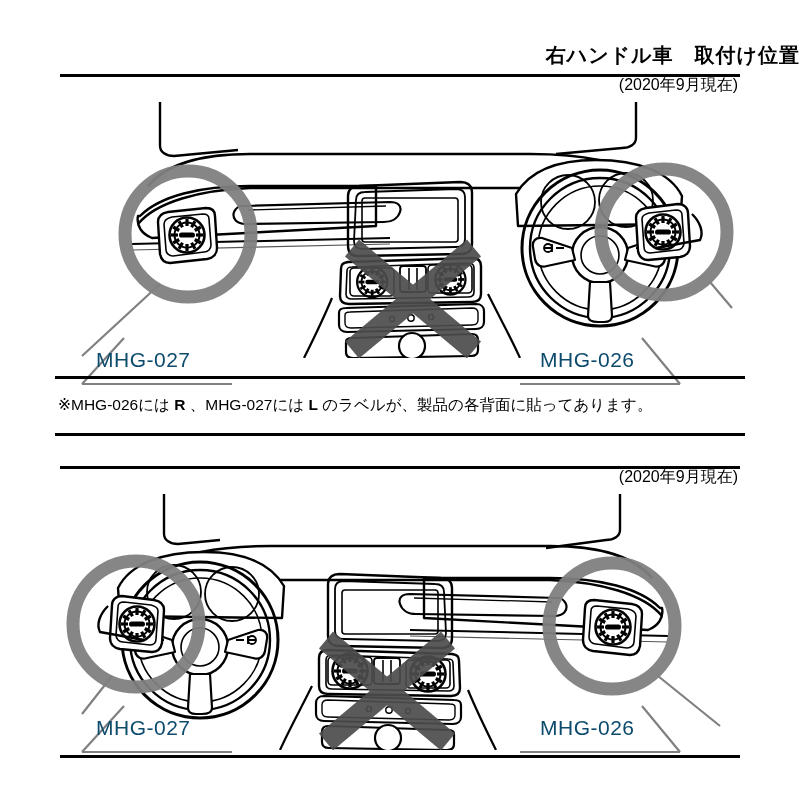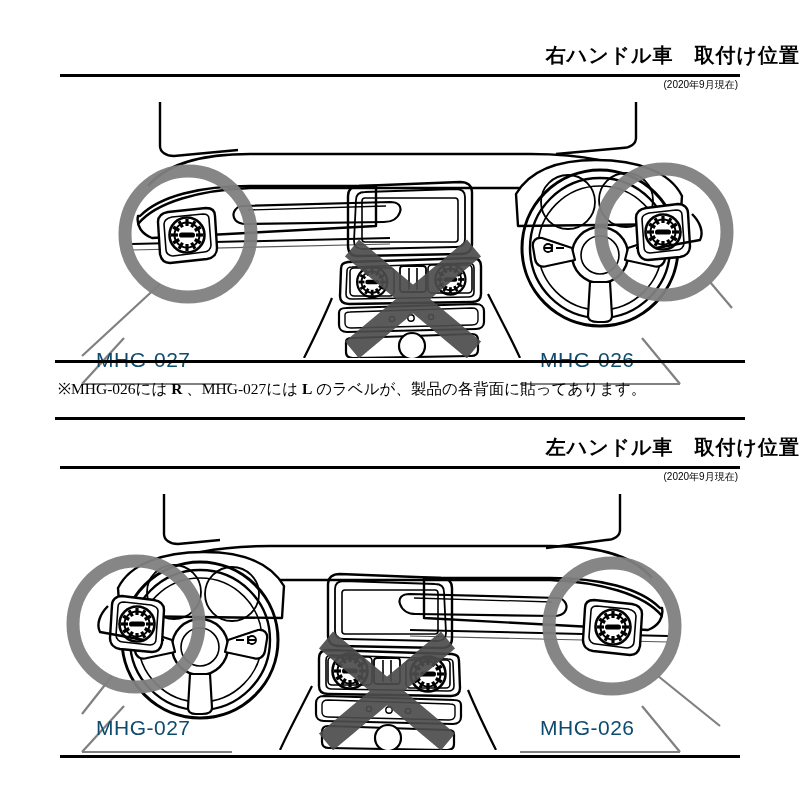--- a/index.html
+++ b/index.html
@@ -46,21 +46,21 @@
   .title-rule {
     position: absolute;
     left: 60px;
     width: 680px;
     height: 3px;
     background: #000000;
   }
   .date-note {
     position: absolute;
     right: 62px;
-    font-size: 10px;
+    font-size: 16px;
     line-height: 14px;
     white-space: nowrap;
   }
 
   
   .diagram {
     position: absolute;
     left: 60px;
     width: 680px;
     height: 260px;
@@ -74,24 +74,23 @@
     letter-spacing: 0.5px;
     line-height: 24px;
     white-space: nowrap;
     color: #0c4a6e;
   }
 
   
   #note-row {
     position: absolute;
     left: 0;
-    top: 360px;
+    top: 376px;
     width: 800px;
     height: 48px;
-    font-family: Liberation Serif, serif;
   }
   #note-rule-top {
     position: absolute;
     left: 55px;
     top: 0;
     width: 690px;
     height: 3px;
     background: #000000;
   }
   #note-rule-bottom {
@@ -304,21 +303,20 @@
   <div id="note-row">
     <div id="note-rule-top"></div>
     <div id="note-text">
       <span>※MHG-026には </span><b>R</b><span> 、MHG-027には </span><b>L</b><span> のラベルが、製品の各背面に貼ってあります。</span>
     </div>
     <div id="note-rule-bottom"></div>
   </div>
 
   <div class="section" id="section-lhd">
 
-    <div class="section-title">左ハンドル車　取付け位置</div>
 
     <div class="title-rule" style="top:34px;"></div>
 
     <div class="date-note" style="top:38px;">(2020年9月現在)</div>
 
     <div class="diagram" style="top:58px;">
 
       <svg width="680" height="260" viewBox="0 0 680 260" xmlns="http://www.w3.org/2000/svg">
         <g transform="translate(680,0) scale(-1,1)">
           <g fill="none" stroke="#000" stroke-width="2.4" stroke-linejoin="round">

